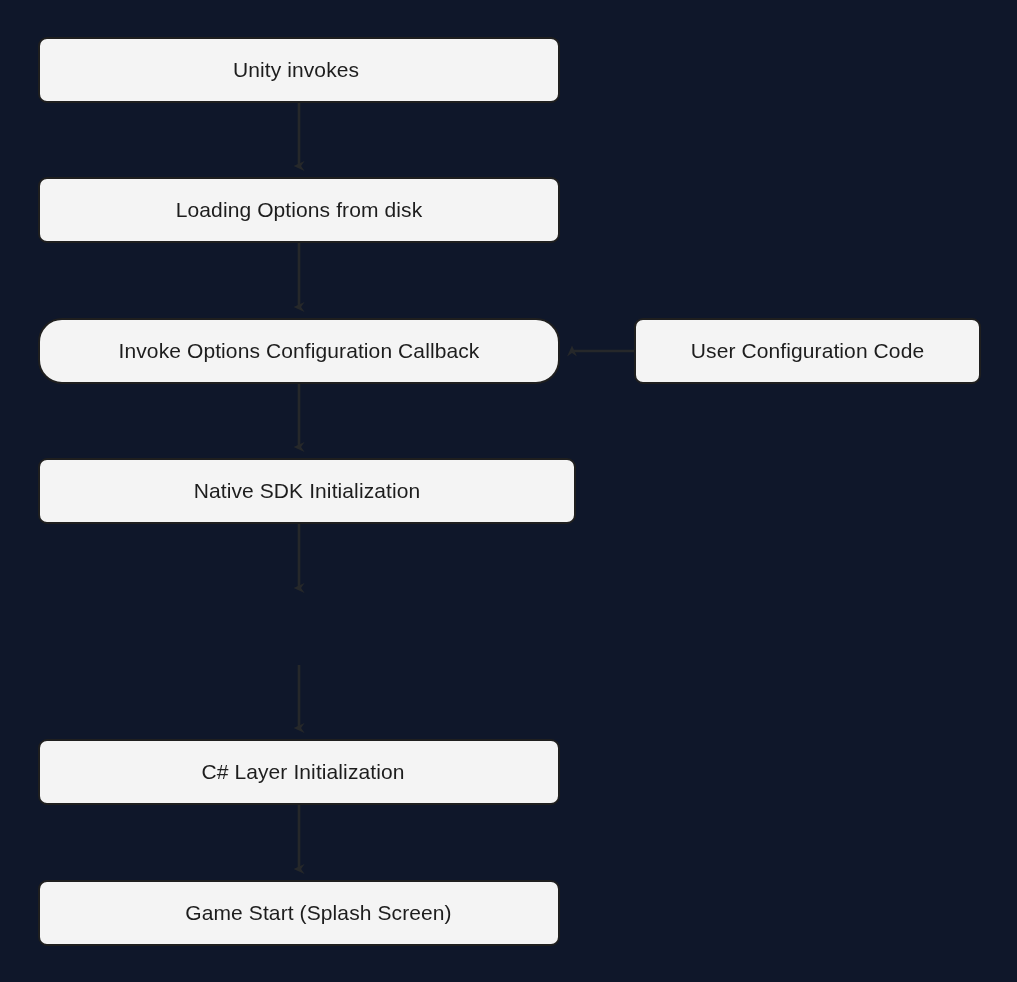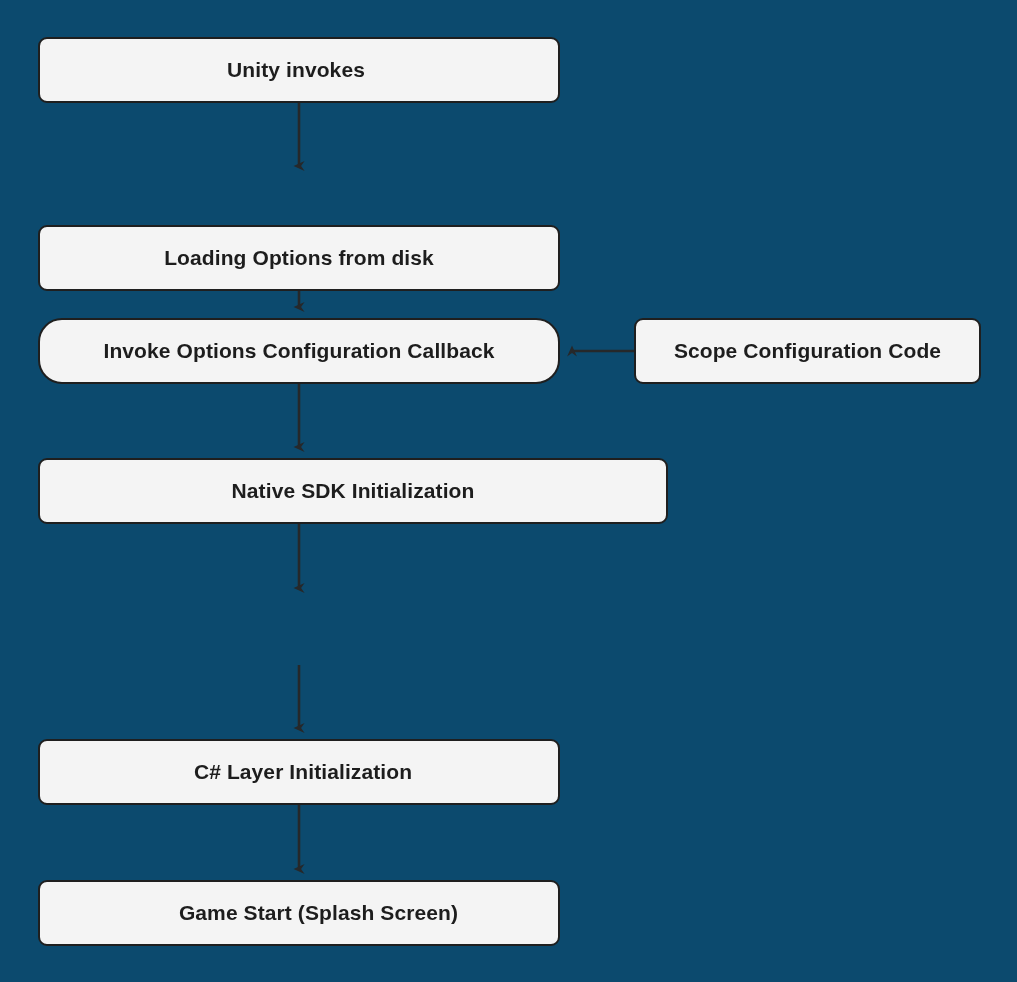--- a/index.html
+++ b/index.html
@@ -11,22 +11,21 @@
     width: 1017px;
     height: 982px;
     background: #f1f1f1;
     font-family: "Liberation Sans", sans-serif;
     overflow: hidden;
   }
   #diagram-root {
     position: relative;
     width: 1017px;
     height: 982px;
-    background: #0c4a6e;
-    font-weight: bold;
+    background: #0f172a;
   }
   svg.edge-layer {
     position: absolute;
     left: 0;
     top: 0;
     width: 1017px;
     height: 982px;
     pointer-events: none;
   }
   .node {
@@ -93,38 +92,38 @@
     <g>
       <line x1="634" y1="351" x2="572" y2="351" stroke="#26282a" stroke-width="2.6" marker-end="url(#arrow-left)"></line>
     </g>
   </svg>
 
   <div class="node" style="left:38px; top:37px; width:522px; height:66px;">
     <span class="label-text">Unity invokes </span>
       <span class="label-sp"> </span>
   </div>
 
-  <div class="node" style="left:38px; top:177px; width:522px; height:66px;margin-top:48px;">
+  <div class="node" style="left:38px; top:177px; width:522px; height:66px;">
     <span class="label-text">Loading Options from disk</span>
   </div>
 
   <div class="node" style="left:38px; top:318px; width:522px; height:66px;border-radius:24px;">
     <span class="label-text">Invoke Options Configuration Callback</span>
   </div>
 
-  <div class="node" style="left:38px; top:458px; width:630px; height:66px;">
+  <div class="node" style="left:38px; top:458px; width:538px; height:66px;">
     <span class="label-text">Native SDK Initialization</span>
   </div>
 
 
   <div class="node" style="left:38px; top:739px; width:522px; height:66px;padding-left:8px;">
     <span class="label-text">C# Layer Initialization</span>
   </div>
 
   <div class="node" style="left:38px; top:880px; width:522px; height:66px;padding-left:39px;">
     <span class="label-text">Game Start (Splash Screen)</span>
   </div>
 
   <div class="node" style="left:634px; top:318px; width:347px; height:66px;">
-    <span class="label-text">Scope Configuration Code</span>
+    <span class="label-text">User Configuration Code</span>
   </div>
 
 </div>
 
 </body></html>

